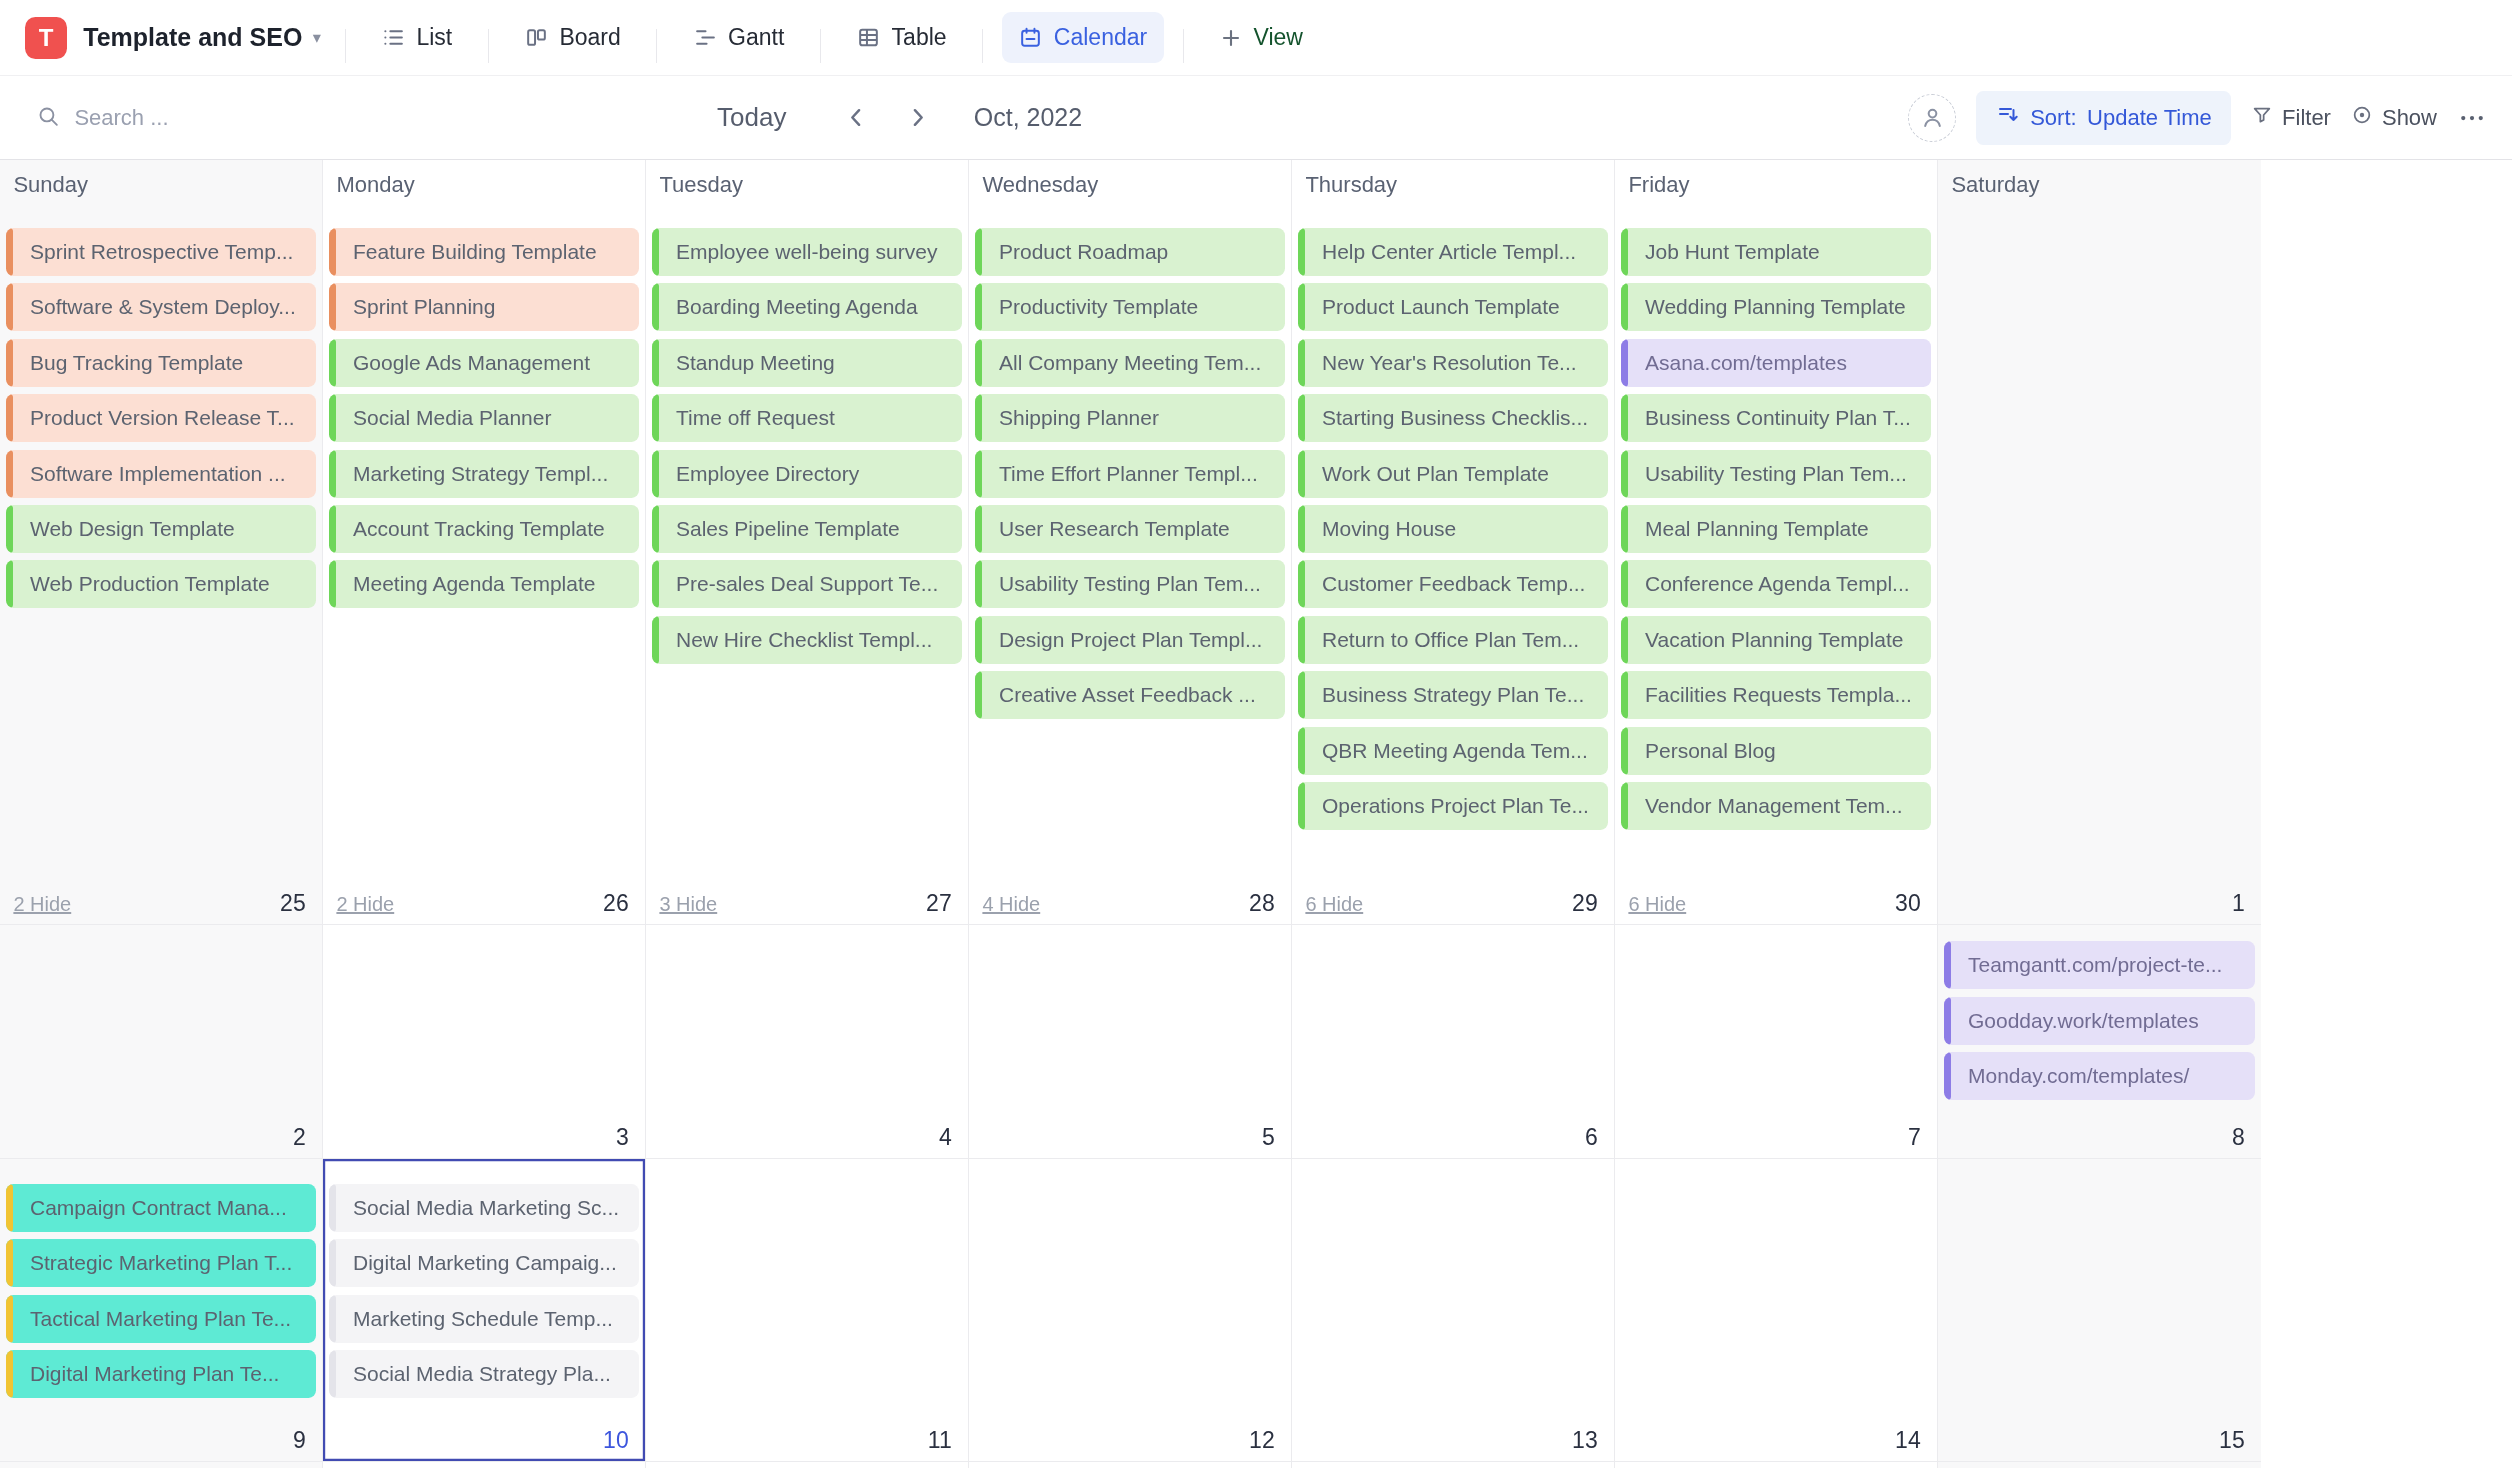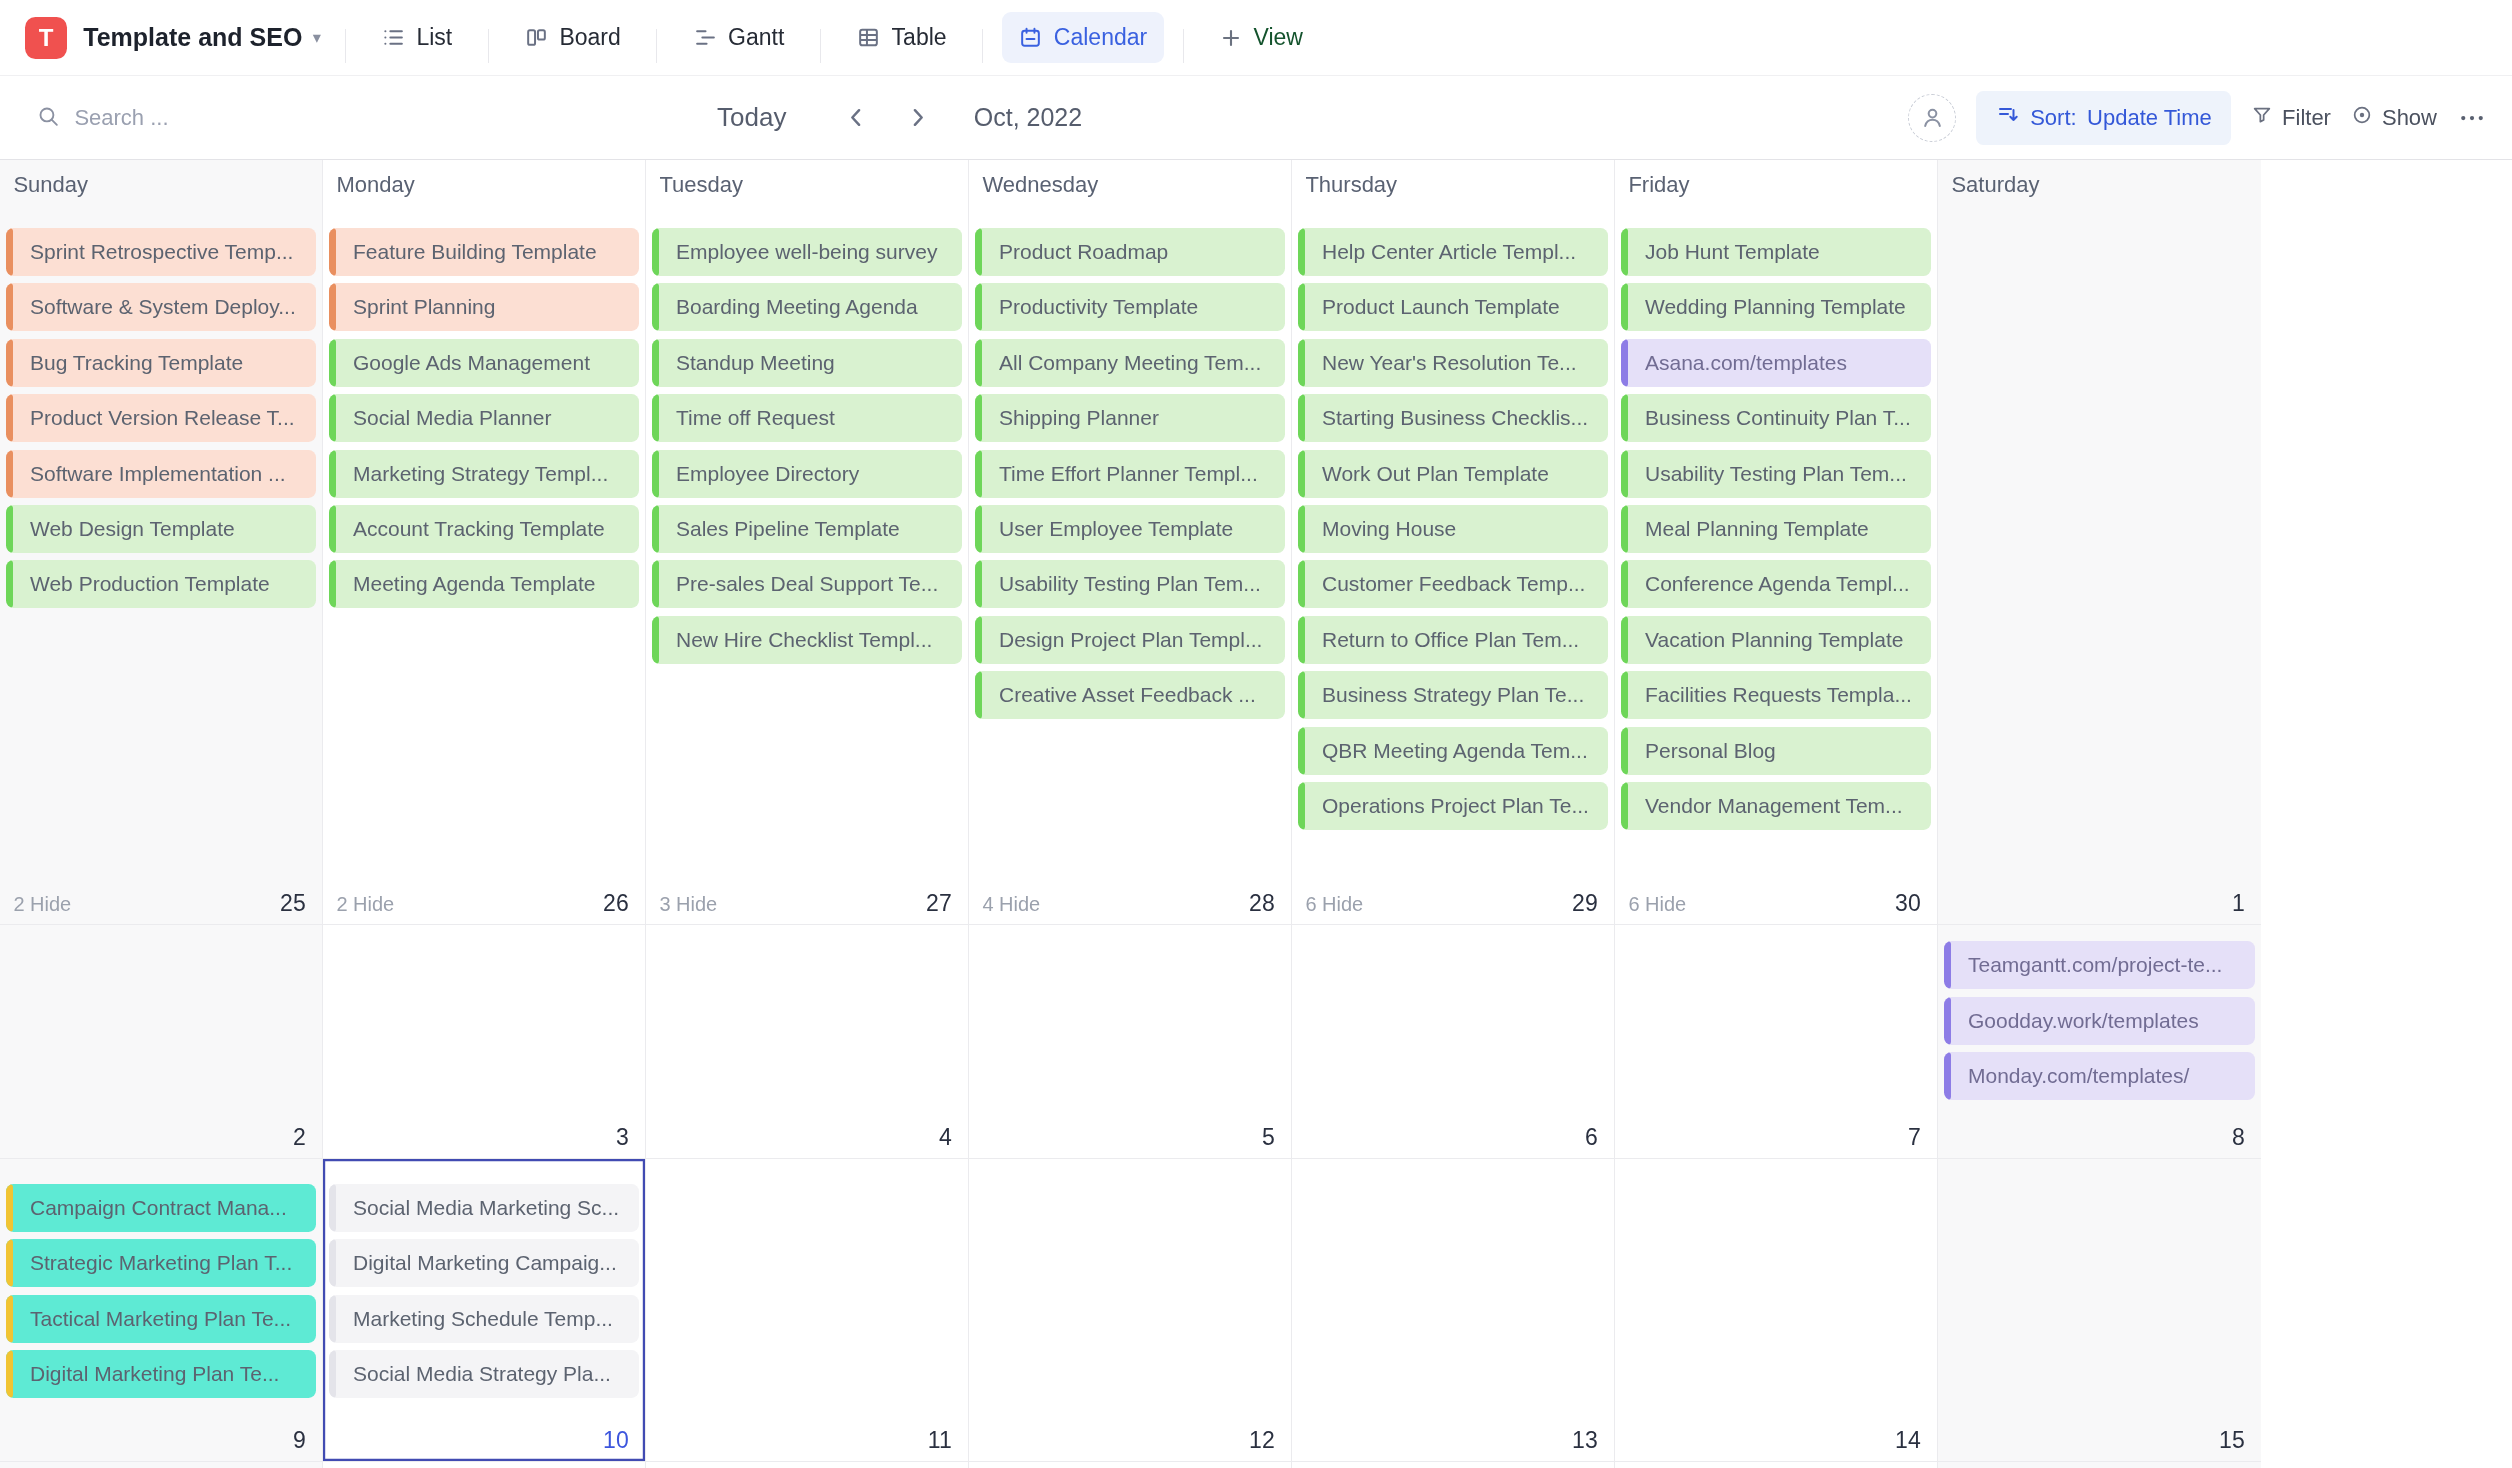--- a/index.html
+++ b/index.html
@@ -54,21 +54,21 @@
   .r3 .evs { padding-top: 25px; }
   .ev { height: 48px; border-radius: 7.4px; margin-bottom: 7.4px; position: relative; display: flex;
     align-items: center; padding: 0 10.4px 0 24px; font-size: 21px; color: #5c6370; overflow: hidden; white-space: nowrap; }
   .ev::before { content: ""; position: absolute; left: 0; top: 0; bottom: 0; width: 6.7px; border-radius: 3.7px; }
   .ev-red    { background: #fcdfd3; } .ev-red::before    { background: #e98f5f; }
   .ev-green  { background: #d9f2d0; } .ev-green::before  { background: #6ed659; }
   .ev-purple { background: #e5e0f8; color: #716c93; } .ev-purple::before { background: #8d7ce6; }
   .ev-yellow { background: #5eead4; } .ev-yellow::before { background: #f1c433; }
   .ev-gray   { background: #f4f4f6; } .ev-gray::before   { background: #e4e4ea; }
   .foot { position: absolute; left: 13.4px; right: 16.3px; bottom: 7.4px; display: flex; align-items: baseline; }
-  .hide-lbl { font-size: 20px; color: #9ba1ad; }
+  .hide-lbl { font-size: 20px; color: #9ba1ad; text-decoration: underline; }
   .date-lbl { font-size: 23px; color: #2a3040; font-weight: 500; margin-left: auto; }
   .sel .date-lbl { color: #3c55dd; }
   .sliver { height: 7.4px; }
 </style>
 </head>
 <body>
 
 <div class="app-header">
   <div class="logo">
     <span>T</span>
@@ -314,21 +314,21 @@
         <div class="ev ev-green">
           <span>All Company Meeting Tem...</span>
         </div>
         <div class="ev ev-green">
           <span>Shipping Planner</span>
         </div>
         <div class="ev ev-green">
           <span>Time Effort Planner Templ...</span>
         </div>
         <div class="ev ev-green">
-          <span>User Employee Template</span>
+          <span>User Research Template</span>
         </div>
         <div class="ev ev-green">
           <span>Usability Testing Plan Tem...</span>
         </div>
         <div class="ev ev-green">
           <span>Design Project Plan Templ...</span>
         </div>
         <div class="ev ev-green">
           <span>Creative Asset Feedback ...</span>
         </div>

